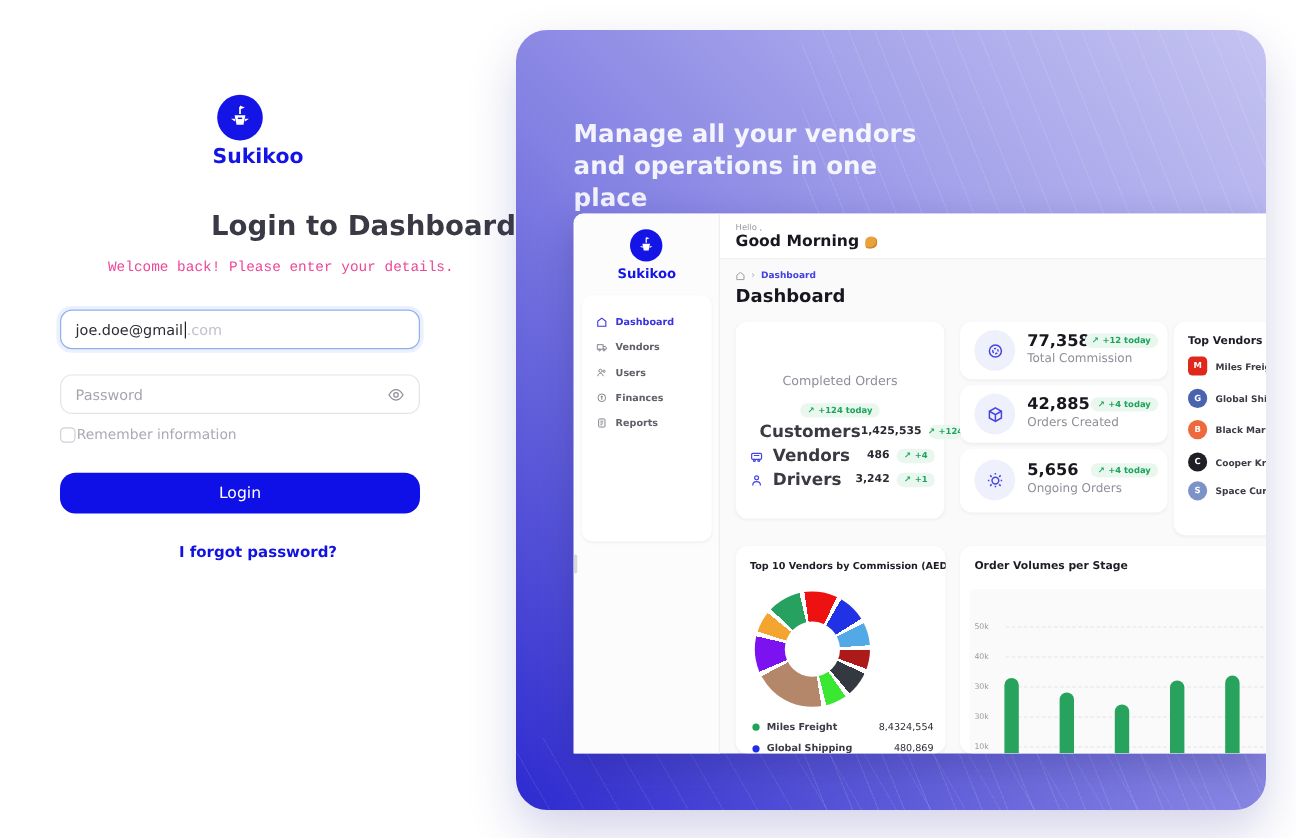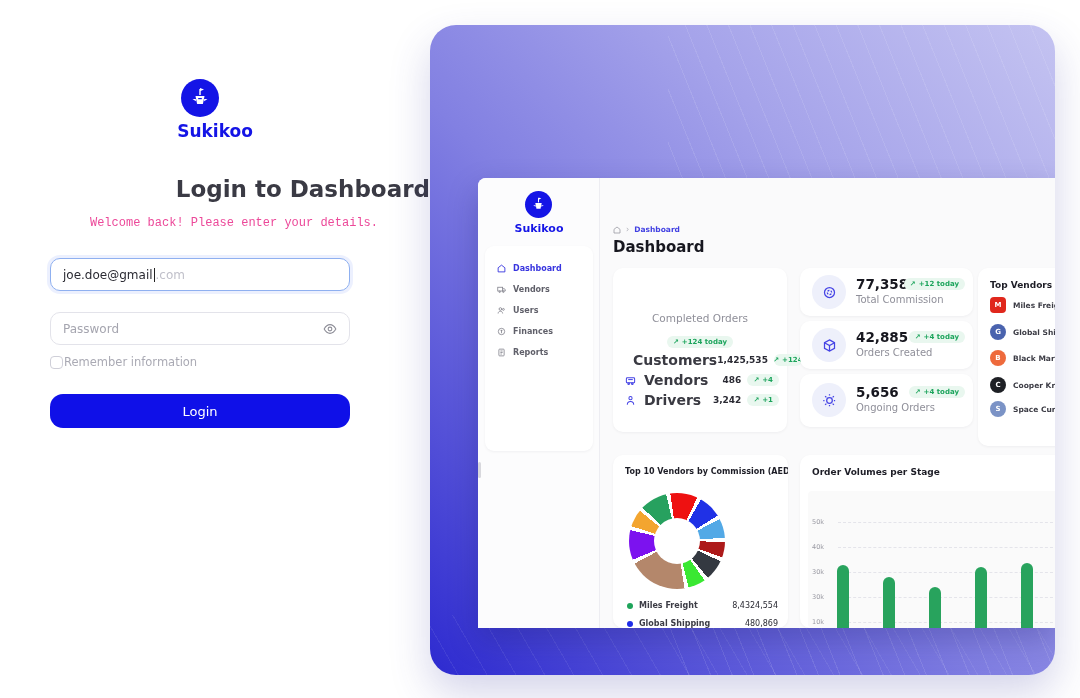--- a/index.html
+++ b/index.html
@@ -163,25 +163,27 @@
       <circle cx="12" cy="12" r="3.2"></circle>
     </svg>
   </div>
 
   <div class="remember">
     <div class="checkbox"></div>
     <span class="remember-label">Remember information</span>
   </div>
 
   <button class="login-btn">Login</button>
+  <a class="forgot" href="#">I forgot password?</a>
 </div>
 
 <div id="panel">
   <div class="deco-lines"></div>
   <div class="deco-lines2"></div>
+  <div class="headline">Manage all your vendors and operations in one place</div>
 
   <div id="preview">
 
     <div id="pv-sidebar">
       <div class="pv-logo">
         <svg width="17" height="17" viewBox="0 0 24 24">
           <g fill="#ffffff">
             <rect x="11.3" y="3" width="1.4" height="6"></rect>
             <path d="M12 2 l4 1.6 -4 1.6 z"></path>
             <path d="M7.5 10 h9 l-1.6 8 h-5.8 z"></path>
@@ -228,20 +230,28 @@
               <rect x="5" y="3" width="14" height="18" rx="2"></rect>
               <path d="M9 8 h6 M9 12 h6 M9 16 h4"></path>
             </svg>
           <span class="mi-label">Reports</span>
         </div>
       </div>
     </div>
 
     <div class="scroll-nub"></div>
 
+    <div id="pv-header">
+      <div class="hello">Hello ,</div>
+      <div class="greeting-row">
+        <span class="greeting">Good Morning</span>
+        <span class="wave"></span>
+      </div>
+
+    </div>
 
     <div class="crumb">
       <svg width="8" height="8" viewBox="0 0 24 24" fill="none" stroke="#9a9aa3" stroke-width="2.4">
           <path d="M3 10 L12 3 L21 10 V21 H3 Z"></path>
         </svg>
       <span class="chev">›</span>
       <span class="crumb-cur">Dashboard</span>
     </div>
     <div class="pv-title">Dashboard</div>
 

